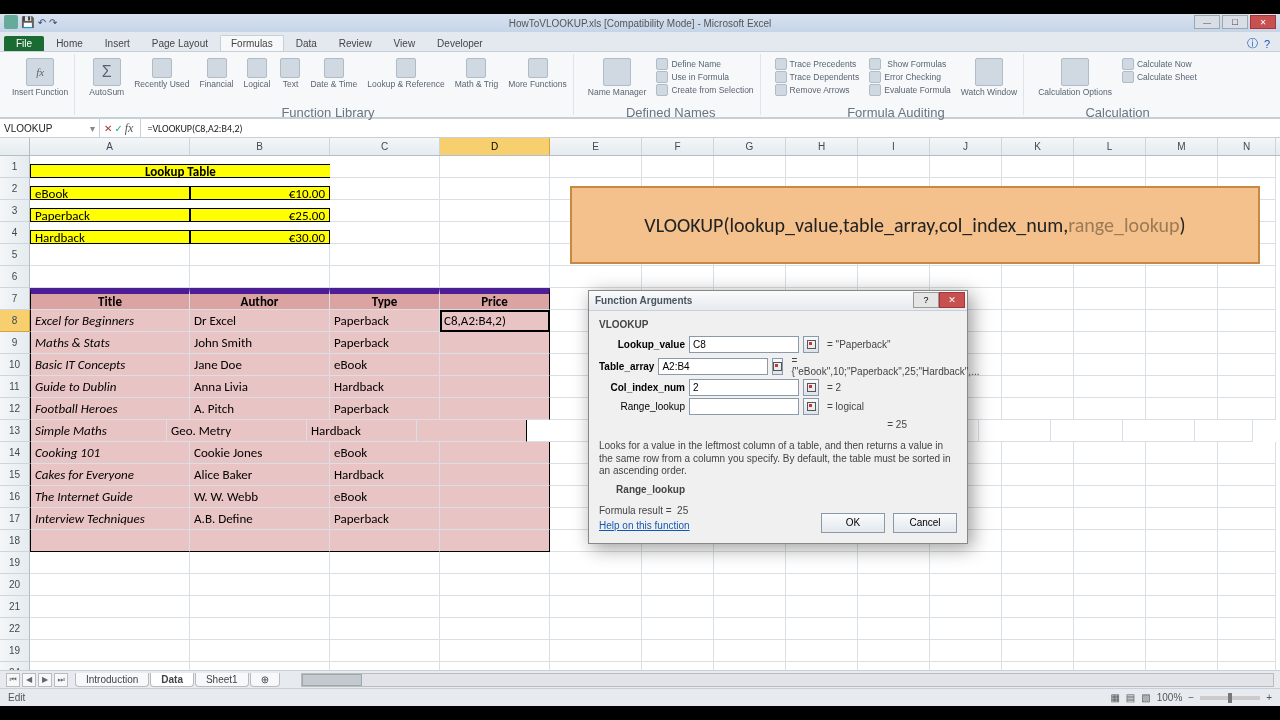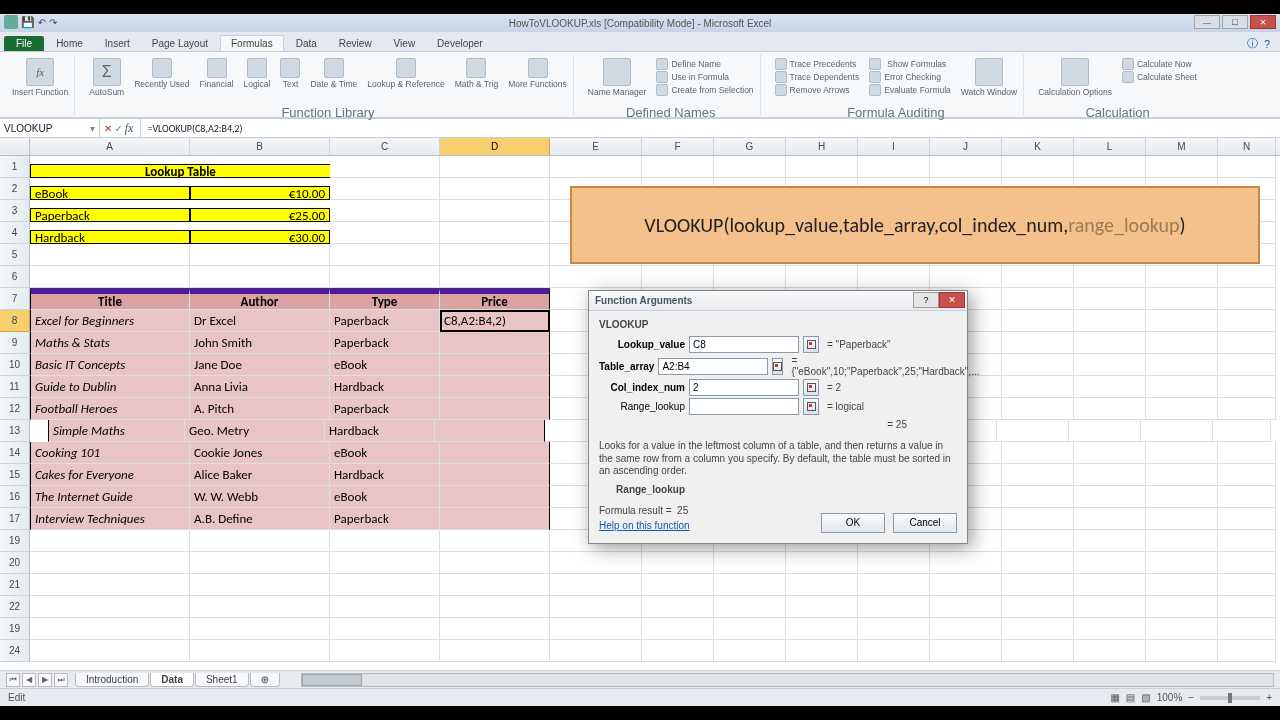--- a/index.html
+++ b/index.html
@@ -490,21 +490,21 @@
           <div class="cell" style="width: 72px;"></div>
           <div class="cell" style="width: 72px;"></div>
           <div class="cell" style="width: 72px;"></div>
           <div class="cell" style="width: 72px;"></div>
           <div class="cell" style="width: 72px;"></div>
           <div class="cell" style="width: 72px;"></div>
           <div class="cell" style="width: 58px;"></div>
         </div>
         <div class="row">
           <div class="row-h">13</div>
-          <div class="cell pink italic pborder-l" style="width: 137px; margin-left: 18px;">Simple Maths</div>
+          <div class="cell pink italic pborder-l" style="width: 137px;">Simple Maths</div>
           <div class="cell pink" style="width: 140px;">Geo. Metry</div>
           <div class="cell pink" style="width: 110px;">Hardback</div>
           <div class="cell pink pborder-r" style="width: 110px;"></div>
           <div class="cell" style="width: 92px;"></div>
           <div class="cell" style="width: 72px;"></div>
           <div class="cell" style="width: 72px;"></div>
           <div class="cell" style="width: 72px;"></div>
           <div class="cell" style="width: 72px;"></div>
           <div class="cell" style="width: 72px;"></div>
           <div class="cell" style="width: 72px;"></div>
@@ -562,20 +562,37 @@
           <div class="cell" style="width: 72px;"></div>
           <div class="cell" style="width: 72px;"></div>
           <div class="cell" style="width: 58px;"></div>
         </div>
         <div class="row">
           <div class="row-h">17</div>
           <div class="cell pink italic pborder-l" style="width: 160px;">Interview Techniques</div>
           <div class="cell pink" style="width: 140px;">A.B. Define</div>
           <div class="cell pink" style="width: 110px;">Paperback</div>
           <div class="cell pink pborder-r" style="width: 110px;"></div>
+          <div class="cell" style="width: 92px;"></div>
+          <div class="cell" style="width: 72px;"></div>
+          <div class="cell" style="width: 72px;"></div>
+          <div class="cell" style="width: 72px;"></div>
+          <div class="cell" style="width: 72px;"></div>
+          <div class="cell" style="width: 72px;"></div>
+          <div class="cell" style="width: 72px;"></div>
+          <div class="cell" style="width: 72px;"></div>
+          <div class="cell" style="width: 72px;"></div>
+          <div class="cell" style="width: 58px;"></div>
+        </div>
+        <div class="row">
+          <div class="row-h">18</div>
+          <div class="cell pink pborder-b pborder-l" style="width: 160px;"></div>
+          <div class="cell pink pborder-b" style="width: 140px;"></div>
+          <div class="cell pink pborder-b" style="width: 110px;"></div>
+          <div class="cell pink pborder-b pborder-r" style="width: 110px;"></div>
           <div class="cell" style="width: 92px;"></div>
           <div class="cell" style="width: 72px;"></div>
           <div class="cell" style="width: 72px;"></div>
           <div class="cell" style="width: 72px;"></div>
           <div class="cell" style="width: 72px;"></div>
           <div class="cell" style="width: 72px;"></div>
           <div class="cell" style="width: 72px;"></div>
           <div class="cell" style="width: 72px;"></div>
           <div class="cell" style="width: 72px;"></div>
           <div class="cell" style="width: 58px;"></div>

